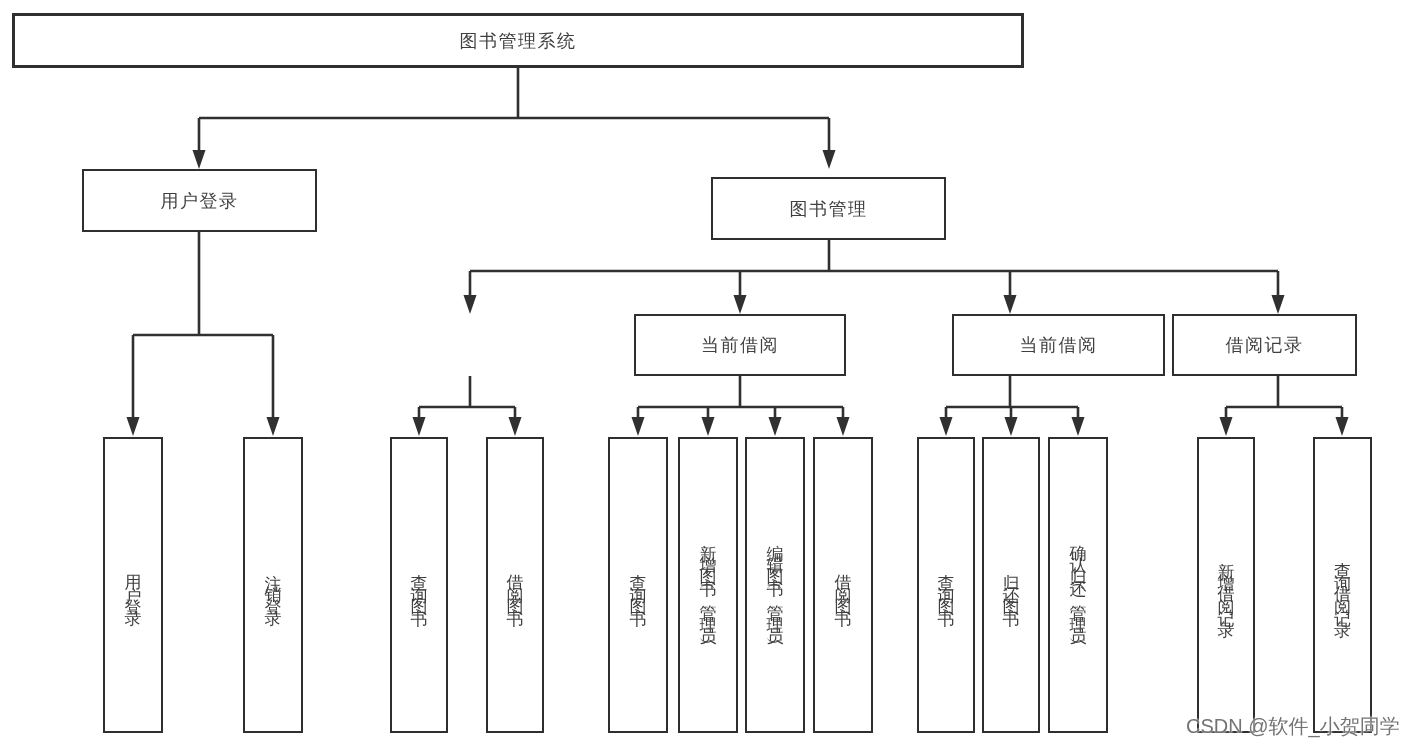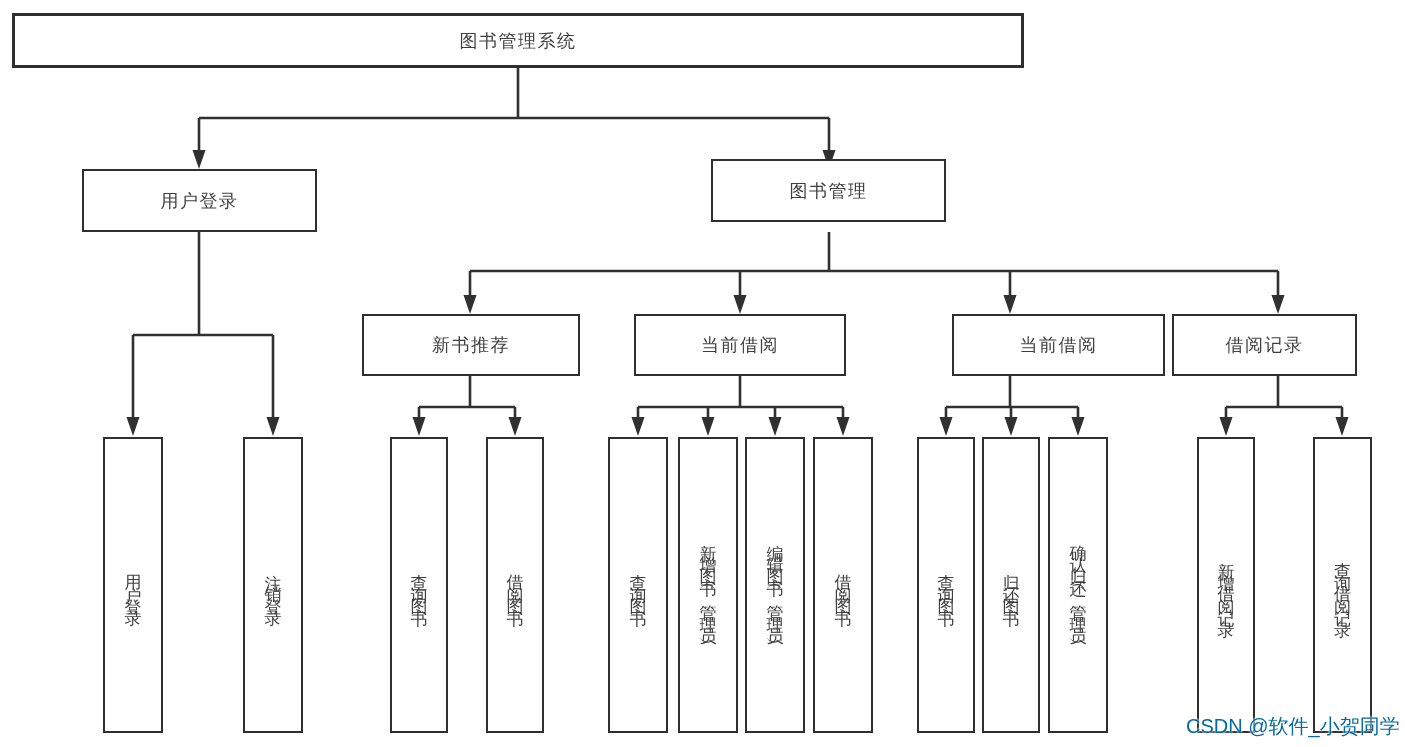--- a/index.html
+++ b/index.html
@@ -11,21 +11,21 @@
   .node{
     position:absolute;box-sizing:border-box;background:#ffffff;
     border:2.5px solid #2f2f2f;display:flex;align-items:center;justify-content:center;
     color:#3f3f3f;
   }
   .hbox{font-size:18px;letter-spacing:1.5px;}
   .root{border-width:3px;}
   .vbox{font-size:17px;}
   .vbox .lbl{writing-mode:vertical-rl;letter-spacing:12px;line-height:1;}
   .watermark{
-    position:absolute;left:1186px;top:713px;font-size:20px;color:#0369a1;
+    position:absolute;left:1186px;top:713px;font-size:20px;color:#737373;
     text-shadow:0 0 3px #ffffff,0 0 2px #ffffff;white-space:nowrap;z-index:5;
   }
 </style>
 </head>
 <body>
 
 <div class="canvas">
 
   <svg class="connectors" viewBox="0 0 1405 747">
     <g stroke="#303030" stroke-width="2.6" fill="none">
@@ -67,27 +67,24 @@
     </g>
   </svg>
 
   <div class="node hbox root" style="left:12px;top:13px;width:1012px;height:55px">
     <span class="lbl">图书管理系统</span>
   </div>
 
   <div class="node hbox" style="left:82px;top:169px;width:235px;height:63px">
     <span class="lbl">用户登录</span>
   </div>
-  <div class="node hbox" style="left:711px;top:159px;width:235px;height:63px">
+  <div class="node hbox" style="left:711px;top:177px;width:235px;height:63px">
     <span class="lbl">图书管理</span>
   </div>
 
-  <div class="node hbox" style="left:362px;top:314px;width:218px;height:62px">
-    <span class="lbl">新书推荐</span>
-  </div>
   <div class="node hbox" style="left:634px;top:314px;width:212px;height:62px">
     <span class="lbl">当前借阅</span>
   </div>
   <div class="node hbox" style="left:952px;top:314px;width:213px;height:62px">
     <span class="lbl">当前借阅</span>
   </div>
   <div class="node hbox" style="left:1172px;top:314px;width:185px;height:62px">
     <span class="lbl">借阅记录</span>
   </div>
 

